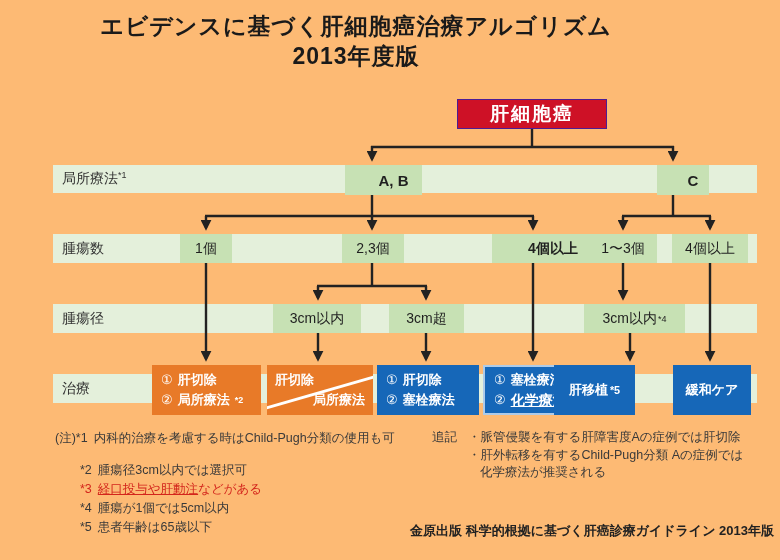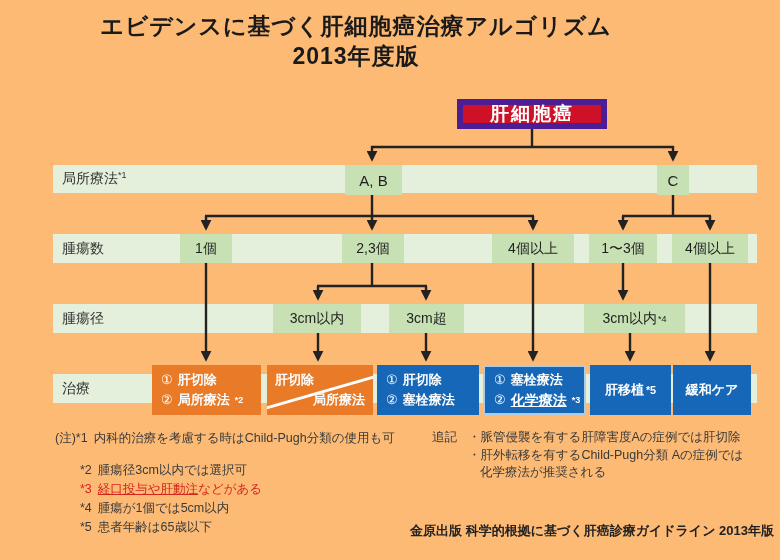--- a/index.html
+++ b/index.html
@@ -5,34 +5,34 @@
   html,body{margin:0;padding:0;background:#fff;}
   .page{position:relative;width:780px;height:560px;background:#fdba74;
         font-family:"Liberation Sans",sans-serif;overflow:hidden;color:#1b1b1b;}
 
   
   .title{position:absolute;top:11px;left:0;width:712px;text-align:center;
          font-weight:bold;font-size:23px;line-height:30px;color:#1a1a1a;letter-spacing:1px;}
 
   
   .root{position:absolute;left:457px;top:99px;width:150px;height:30px;
-        background:#CE1126;border:6px solid #4c1d95;box-sizing:border-box;
+        background:#CE1126;border:1px solid #4c1d95;box-sizing:border-box;
         color:#fff;font-weight:bold;font-size:19px;
         display:flex;align-items:center;justify-content:center;letter-spacing:2px;}
 
   
   .band{position:absolute;left:53px;width:704px;height:29px;background:#E4F0DB;}
   .band .band-label{position:absolute;left:9px;top:50%;transform:translateY(-50%);
         font-size:14px;color:#333;white-space:nowrap;}
   .band .band-label sup{font-size:9px;}
 
   
   .gnode{position:absolute;background:#C7E1B4;display:flex;align-items:center;
         justify-content:center;font-size:14px;color:#1f1f1f;white-space:nowrap;}
-  .gnode.bold{font-weight:normal;}
+  .gnode.bold{font-weight:bold;padding-left:20px;}
   .gnode sup{font-size:9px;margin-left:1px;}
 
   
   .tbox{position:absolute;top:365px;height:50px;color:#fff;font-weight:bold;
         font-size:13px;box-sizing:border-box;}
   .tbox.orange{background:#E87A28;}
   .tbox.blue{background:#1667B8;}
   .tbox.bordered{border:2px solid #AECBE8;}
   .tlist{display:flex;flex-direction:column;justify-content:center;gap:6px;
         height:100%;padding-left:9px;}
@@ -146,21 +146,21 @@
           <span>塞栓療法</span>
         </div>
       <div class="titem">
           <span class="circled">②</span>
           <span class="chemo">化学療法</span>
           <sup>*3</sup>
         </div>
     </div>
   </div>
 
-  <div class="tbox blue" style="left:590px;width:81px;">
+  <div class="tbox blue" style="left:554px;width:81px;">
     <div class="tcenter">
         <span>肝移植</span>
         <sup>*5</sup>
       </div>
   </div>
 
   <div class="tbox blue" style="left:673px;width:78px;">
     <div class="tcenter">
         <span>緩和ケア</span>
       </div>

